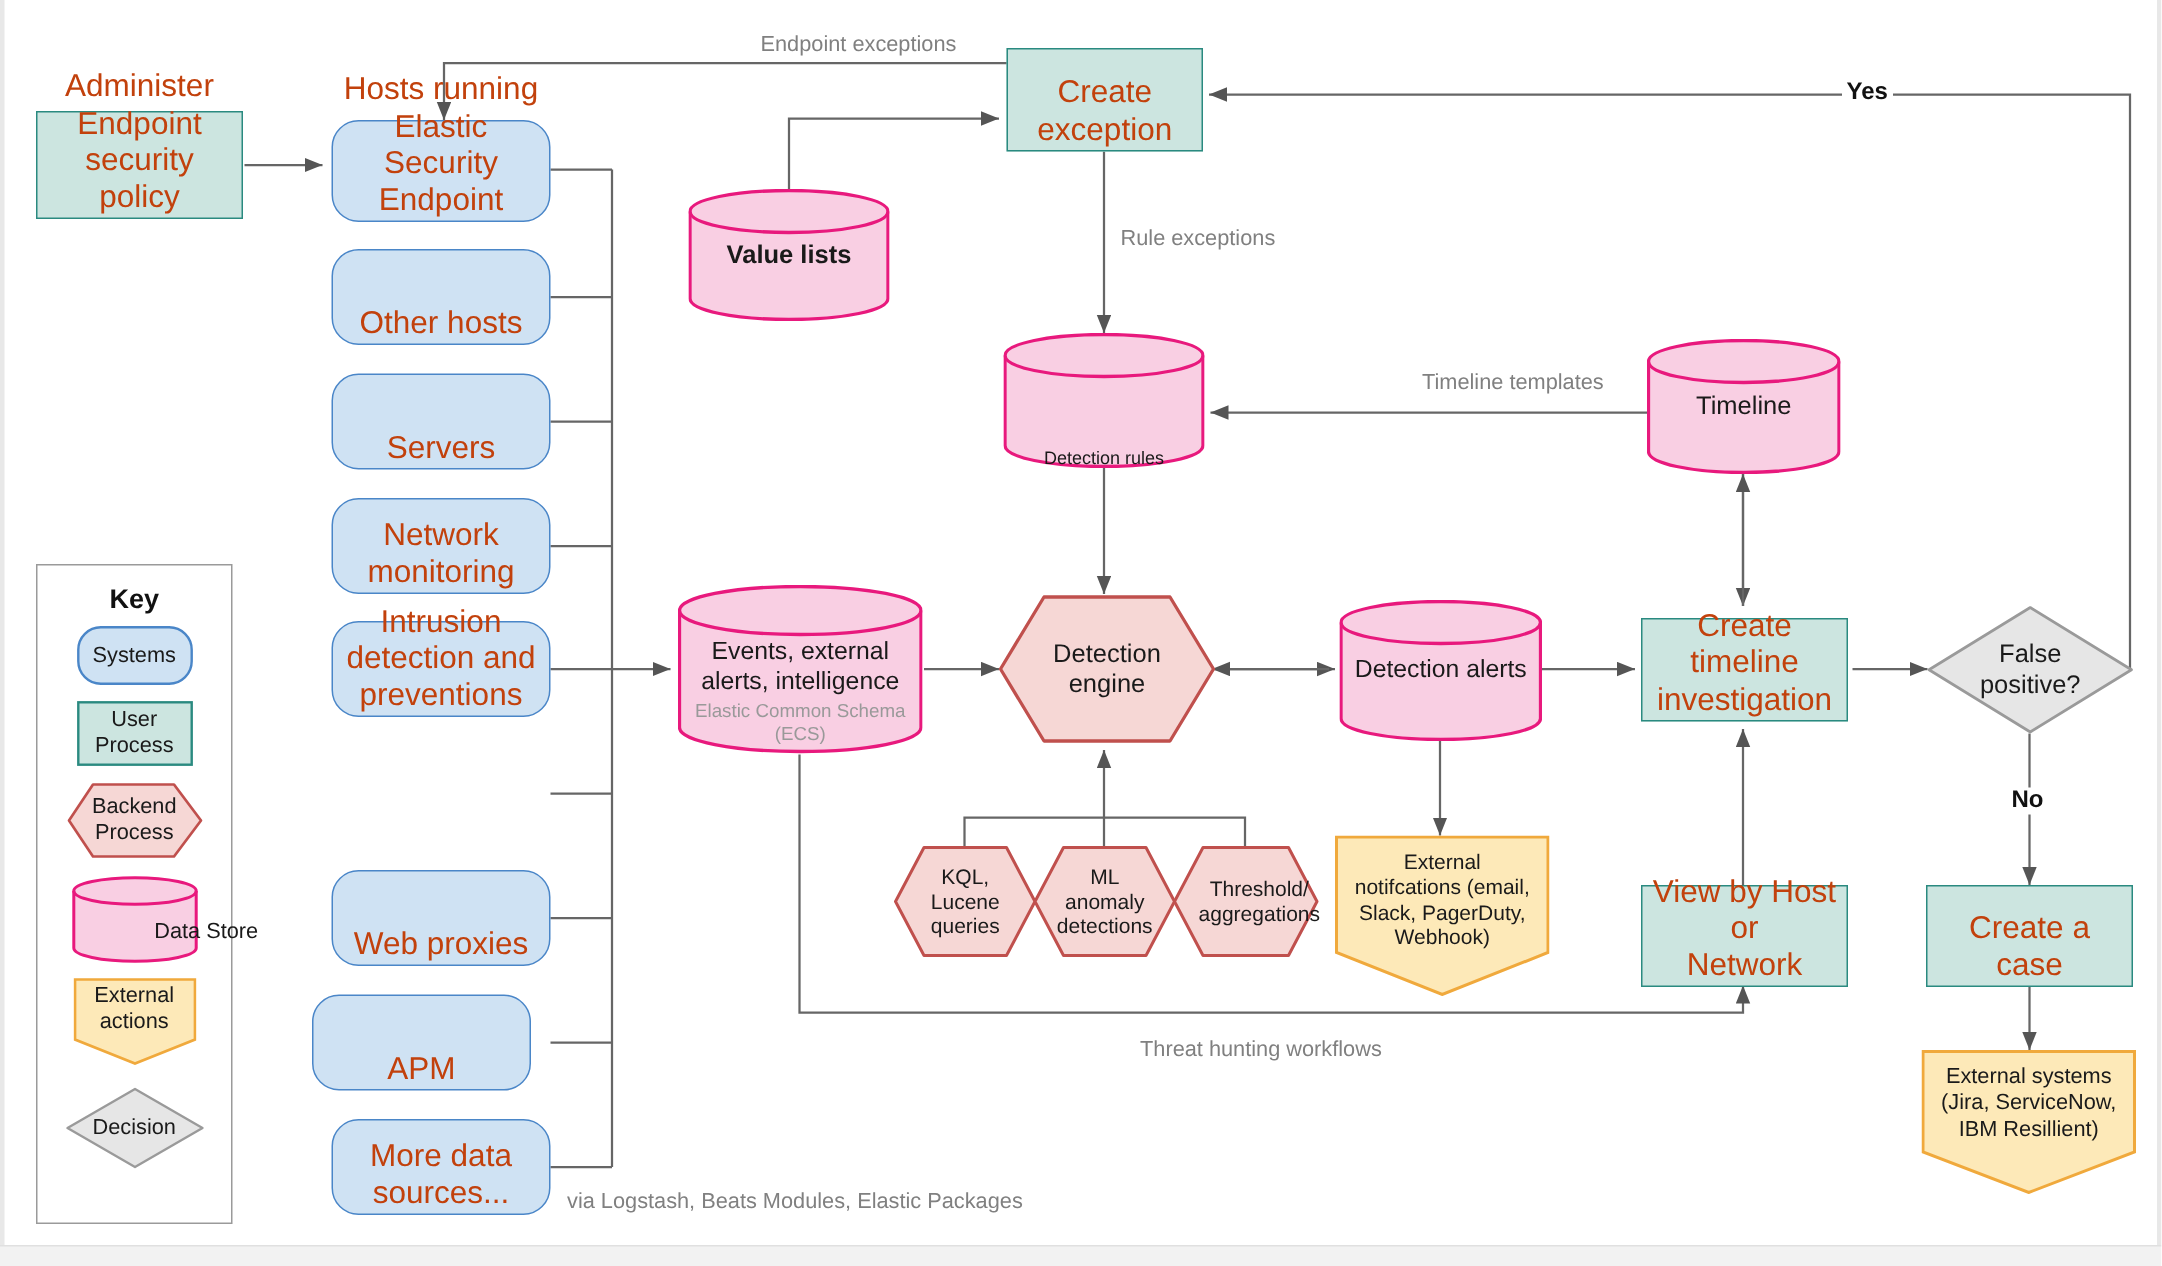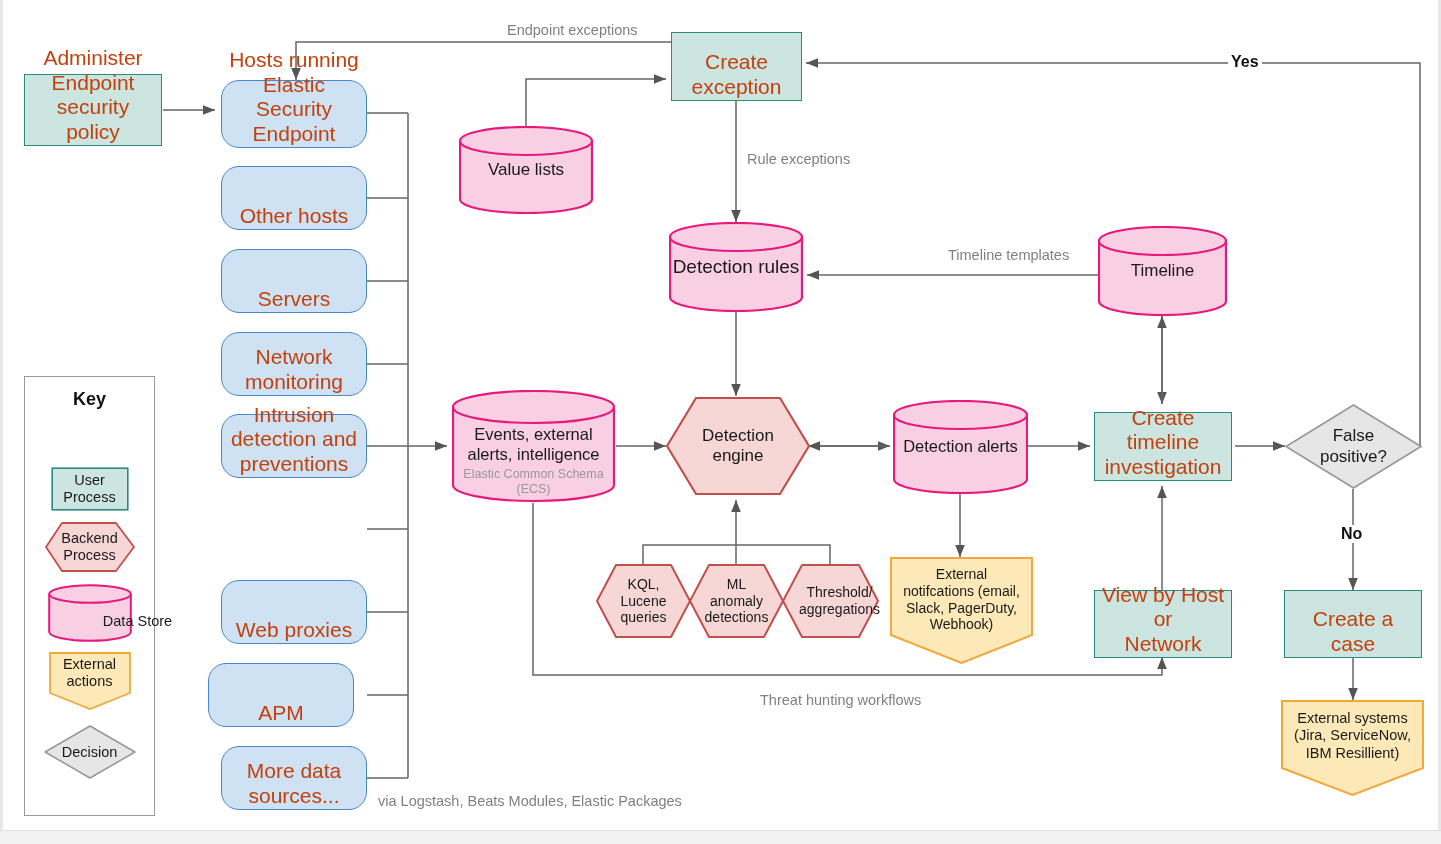--- a/index.html
+++ b/index.html
@@ -211,36 +211,36 @@
     </span>
   </div>
 
   <div class="node usr" style="left:671px;top:32px;width:131px;height:69px;">
     <span class="lbl">
       <span>Create</span><br>
       <span>exception</span>
     </span>
   </div>
 
-  <div class="dswrap" style="left:459px;top:126px;width:134px;height:88px;">
+  <div class="dswrap" style="left:459px;top:126px;width:134px;height:88px;font-weight:bold;">
     <svg width="134" height="88" viewBox="0 0 134 88">
       <path d="M1,15 C1,7 31,1 67,1 C103,1 133,7 133,15 L133,73 C133,81 103,87 67,87 C31,87 1,81 1,73 Z" fill="#f9cfe3" stroke="#e8197d" stroke-width="2.2"></path>
       <path d="M1,15 C1,23 31,29 67,29 C103,29 133,23 133,15" fill="none" stroke="#e8197d" stroke-width="2.2"></path>
     </svg>
     <div class="dstext" style="font-size:17px;">
       <span>Value lists</span>
     </div>
   </div>
 
   <div class="dswrap" style="left:669px;top:222px;width:134px;height:90px;">
     <svg width="134" height="90" viewBox="0 0 134 90">
       <path d="M1,15 C1,7 31,1 67,1 C103,1 133,7 133,15 L133,75 C133,83 103,89 67,89 C31,89 1,83 1,75 Z" fill="#f9cfe3" stroke="#e8197d" stroke-width="2.2"></path>
       <path d="M1,15 C1,23 31,29 67,29 C103,29 133,23 133,15" fill="none" stroke="#e8197d" stroke-width="2.2"></path>
     </svg>
-    <div class="dstext" style="font-size:19px;">
+    <div class="dstext" style="font-size:12px;justify-content:flex-end;">
       <span>Detection rules</span>
     </div>
   </div>
 
   <div class="dswrap" style="left:1098px;top:226px;width:129px;height:90px;">
     <svg width="129" height="90" viewBox="0 0 129 90">
       <path d="M1,15 C1,7 30,1 64.5,1 C99,1 128,7 128,15 L128,75 C128,83 99,89 64.5,89 C30,89 1,83 1,75 Z" fill="#f9cfe3" stroke="#e8197d" stroke-width="2.2"></path>
       <path d="M1,15 C1,23 30,29 64.5,29 C99,29 128,23 128,15" fill="none" stroke="#e8197d" stroke-width="2.2"></path>
     </svg>
     <div class="dstext" style="font-size:17px;">
@@ -378,20 +378,28 @@
         <span>External systems</span><br>
         <span>(Jira, ServiceNow,</span><br>
         <span>IBM Resillient)</span>
       </span>
     </div>
   </div>
 
   <div id="keypanel">
     <div id="keytitle">Key</div>
 
+    <div class="kitem" style="top:40px;">
+      <div class="kshapewrap" style="width:78px;height:40px;">
+        <svg width="78" height="40" viewBox="0 0 78 40">
+          <rect x="1.2" y="1.2" width="75.6" height="37.6" rx="15" ry="15" fill="#cfe2f3" stroke="#4a86c8" stroke-width="1.6"></rect>
+        </svg>
+        <div class="ktext">Systems</div>
+      </div>
+    </div>
 
     <div class="kitem" style="top:90px;">
       <div class="kshapewrap" style="width:78px;height:44px;">
         <svg width="78" height="44" viewBox="0 0 78 44">
           <rect x="1.2" y="1.2" width="75.6" height="41.6" fill="#cce5e0" stroke="#2a8a80" stroke-width="1.6"></rect>
         </svg>
         <div class="ktext">
           <span><span>User</span><br><span>Process</span></span>
         </div>
       </div>

